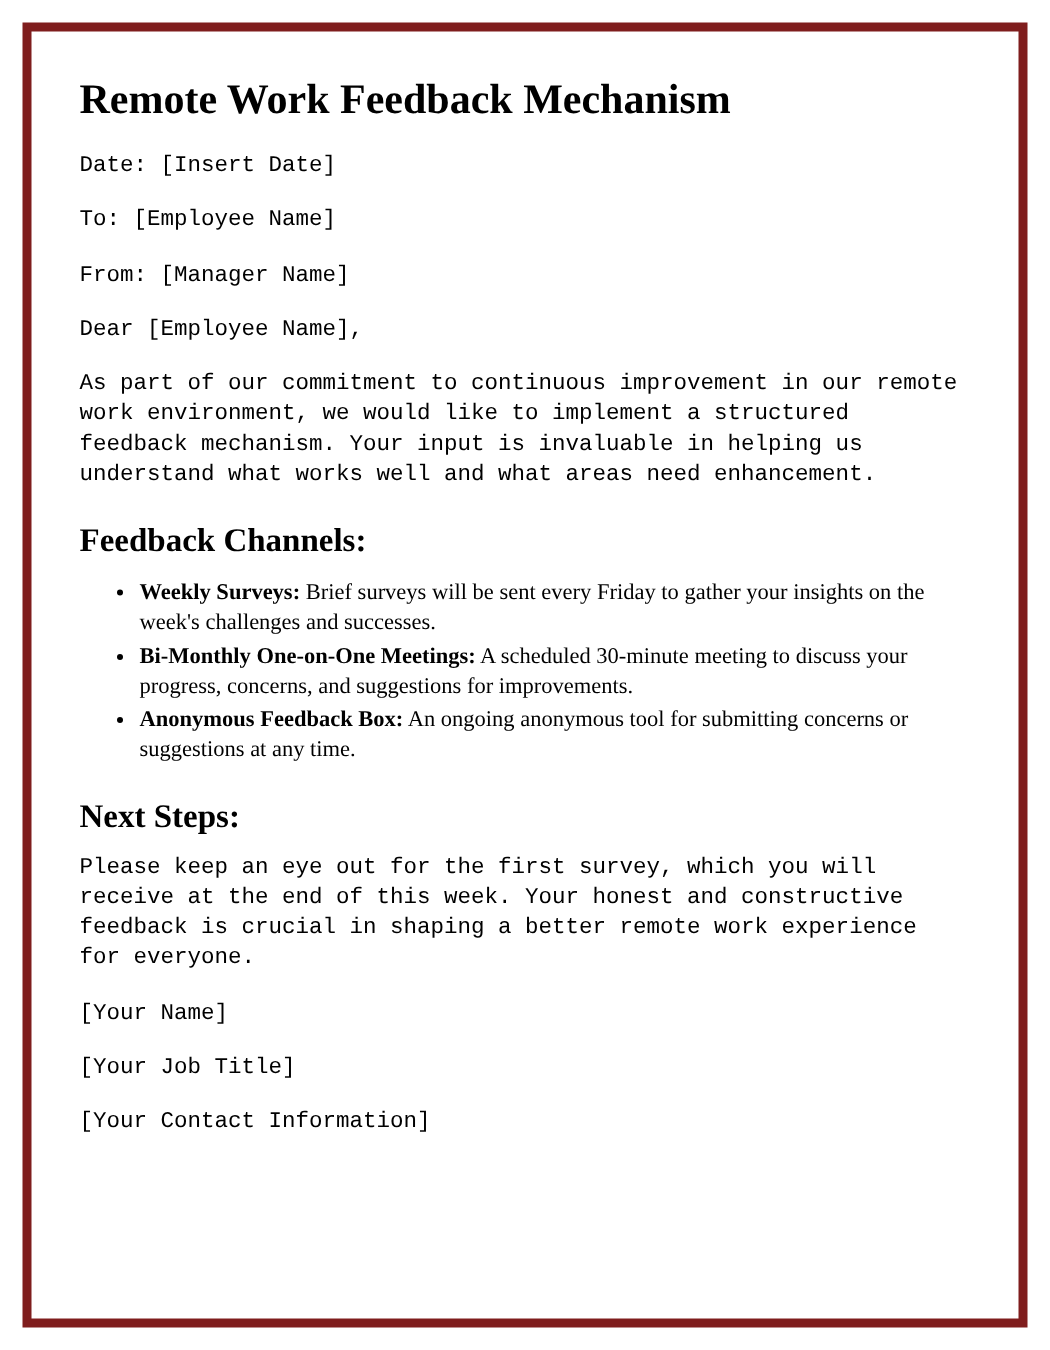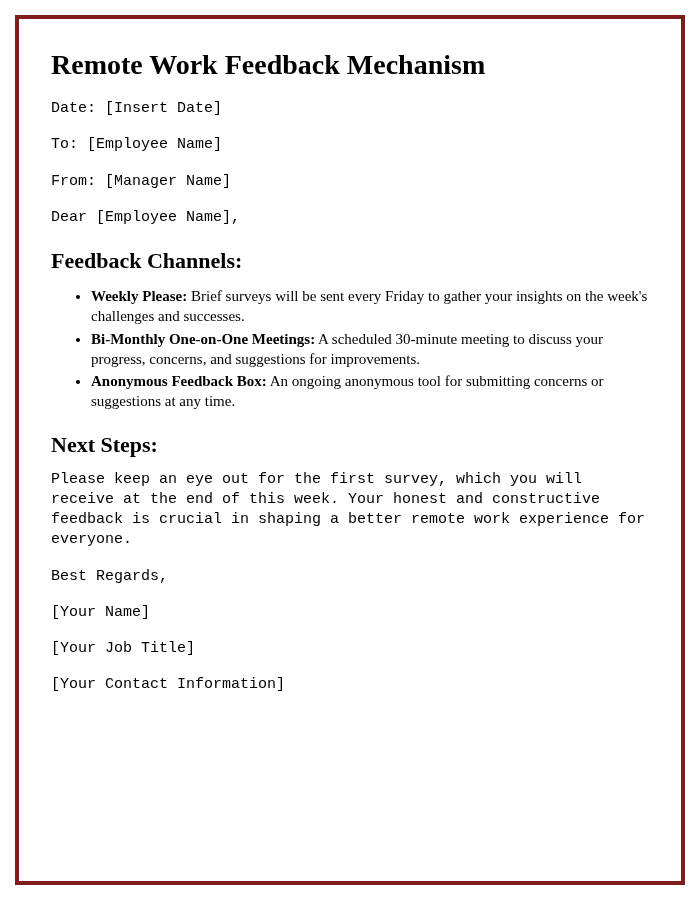--- a/index.html
+++ b/index.html
@@ -6,21 +6,21 @@
       box-sizing: border-box;
     }
     body {
       margin: 0;
       padding: 15px;
       font-family: "Times New Roman", Times, serif;
       background: #ffffff;
       width: 700px;
     }
     .page {
-      border: 4px solid #7f1d1d;
+      border: 6px solid #7f1d1d;
       padding: 24px 32px;
       min-height: 870px;
     }
     h1 {
       font-size: 28px;
       font-weight: bold;
       margin: 6px 0 18px 0;
     }
     h2 {
       font-size: 22px;
@@ -51,38 +51,38 @@
 
 <div class="page">
   <h1>Remote Work Feedback Mechanism</h1>
 
   <p>Date: [Insert Date]</p>
   <p>To: [Employee Name]</p>
   <p>From: [Manager Name]</p>
 
   <p>Dear [Employee Name],</p>
 
+  <p>As part of our commitment to continuous improvement in our remote work environment, we would like to implement a structured feedback mechanism. Your input is invaluable in helping us understand what works well and what areas need enhancement.</p>
 
   <h2>Feedback Channels:</h2>
 
   <ul>
     <li>
-      <span class="bold">Weekly Please:</span><span> Brief surveys will be sent every Friday to gather your insights on the week's challenges and successes.</span>
+      <span class="bold">Weekly Surveys:</span><span> Brief surveys will be sent every Friday to gather your insights on the week's challenges and successes.</span>
     </li>
     <li>
       <span class="bold">Bi-Monthly One-on-One Meetings:</span><span> A scheduled 30-minute meeting to discuss your progress, concerns, and suggestions for improvements.</span>
     </li>
     <li>
       <span class="bold">Anonymous Feedback Box:</span><span> An ongoing anonymous tool for submitting concerns or suggestions at any time.</span>
     </li>
   </ul>
 
   <h2>Next Steps:</h2>
 
   <p>Please keep an eye out for the first survey, which you will receive at the end of this week. Your honest and constructive feedback is crucial in shaping a better remote work experience for everyone.</p>
 
 
-  <p>Best Regards,</p>
 
   <p>[Your Name]</p>
   <p>[Your Job Title]</p>
   <p>[Your Contact Information]</p>
 </div>
 
 </body></html>

